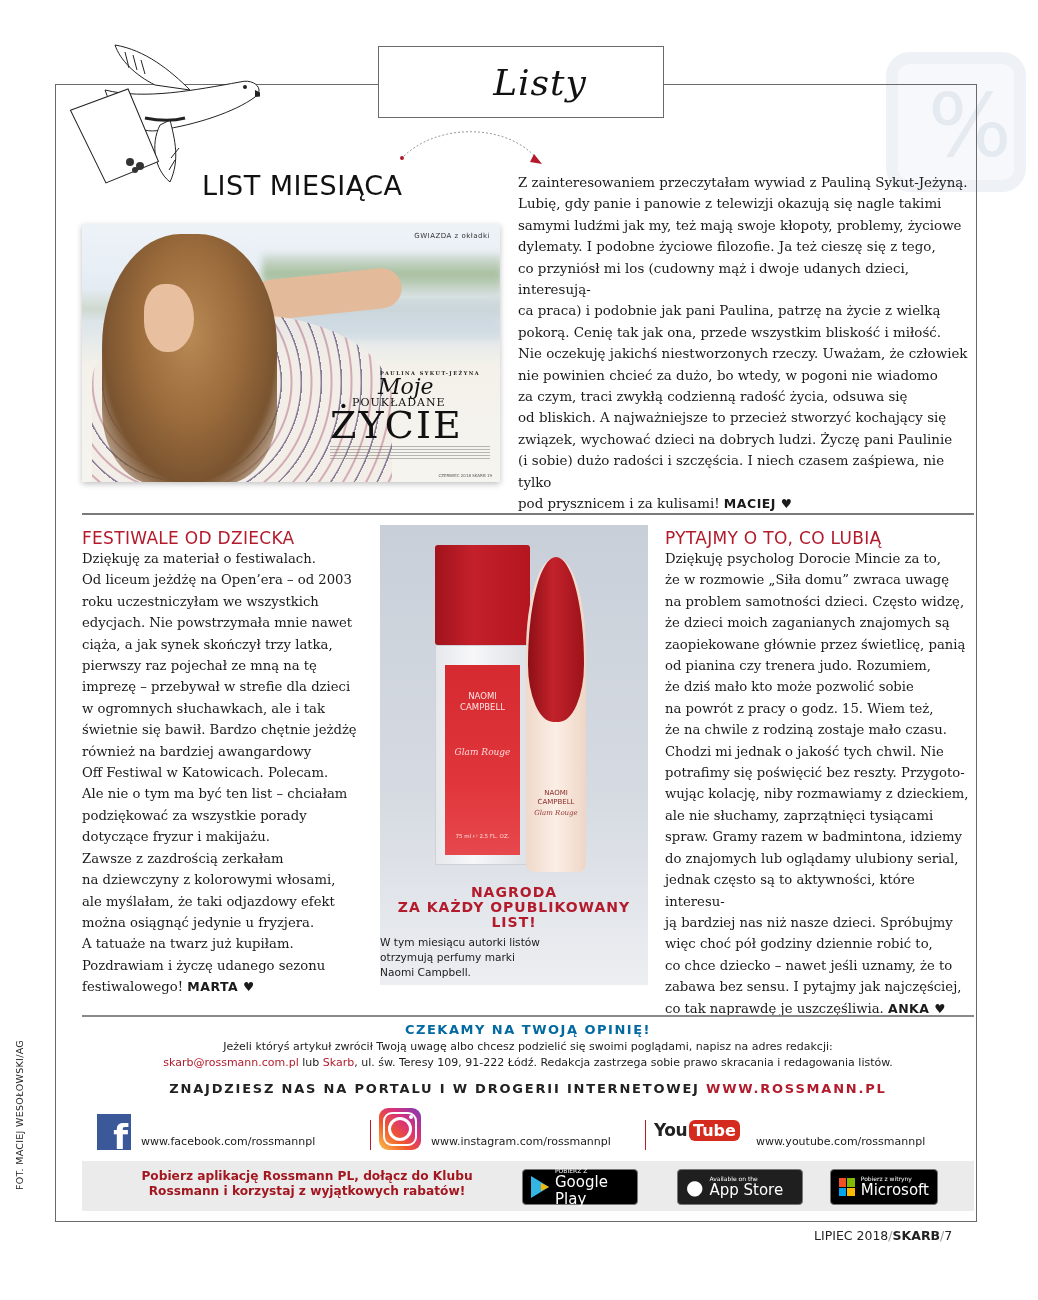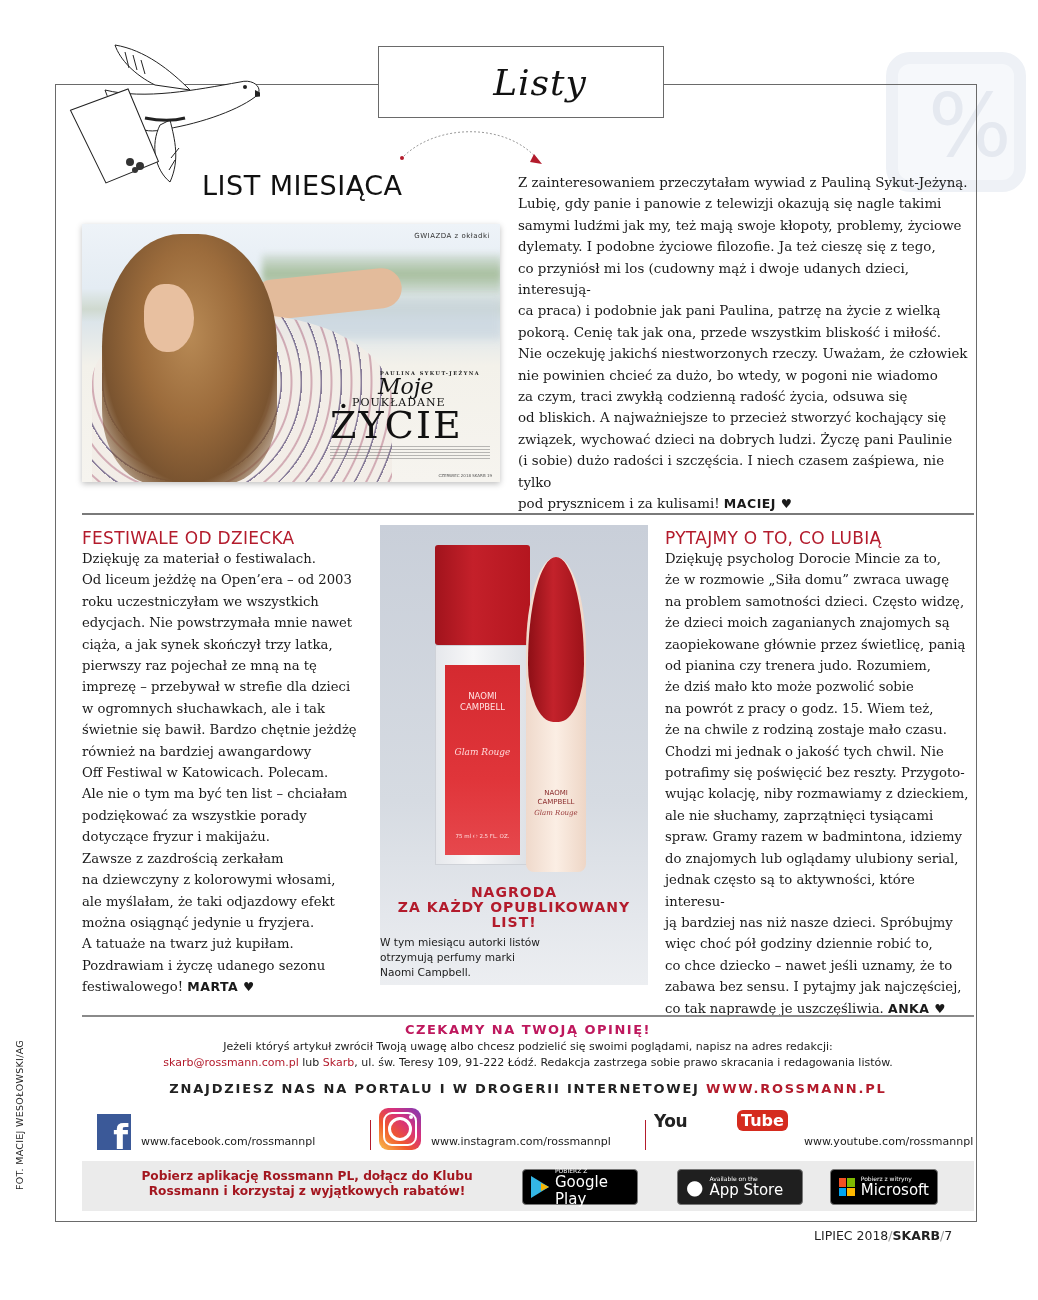--- a/index.html
+++ b/index.html
@@ -59,36 +59,36 @@
   .bottle1 .label .l3 { position: absolute; left: 0; top: 168px; width: 75px; text-align: center; font-family: "DejaVu Sans", sans-serif; font-size: 5.5px; color: #ffdede; }
   .bottle2 { position: absolute; left: 146px; top: 32px; width: 60px; height: 315px; }
   .bottle2 .glass { position: absolute; left: 0; top: 0; width: 60px; height: 315px; background: linear-gradient(90deg, #efd9cb, #fbeee4 50%, #eed6c6); border-radius: 50% 50% 8px 8px / 30% 30% 8px 8px; }
   .bottle2 .cap { position: absolute; left: 2px; top: 0; width: 56px; height: 165px; background: linear-gradient(90deg, #8e0f16, #c3222b 45%, #9d1219); border-radius: 50% 50% 45% 45% / 65% 65% 35% 35%; }
   .bottle2 .t1 { position: absolute; left: 0; top: 232px; width: 60px; text-align: center; font-family: "DejaVu Sans", sans-serif; font-size: 7px; line-height: 9px; color: #8a2a2a; }
   .bottle2 .t2 { position: absolute; left: 0; top: 252px; width: 60px; text-align: center; font-family: "DejaVu Serif", serif; font-style: italic; font-size: 7px; color: #9a3a3a; line-height: 9px; }
   .prize-head { position: absolute; left: 0; top: 360px; width: 268px; text-align: center; font-family: "DejaVu Sans", sans-serif; font-weight: bold; font-size: 14px; line-height: 15px; color: #b31b2c; letter-spacing: 1px; }
   .prize-text { position: absolute; left: 0; top: 410px; width: 268px; font-family: "DejaVu Sans", sans-serif; font-size: 10.6px; line-height: 15px; color: #1a1a1a; }
 
   .footer-divider { position: absolute; left: 82px; top: 1015px; width: 892px; height: 0; border-top: 2px solid #8a8a8a; }
-  .f-title { position: absolute; left: 82px; top: 1022px; width: 892px; text-align: center; font-family: "DejaVu Sans", sans-serif; font-weight: bold; font-size: 13px; letter-spacing: 1.5px; color: #be185d; }
+  .f-title { position: absolute; left: 82px; top: 1022px; width: 892px; text-align: center; font-family: "DejaVu Sans", sans-serif; font-weight: bold; font-size: 13px; letter-spacing: 1.5px; color: #0369a1; }
   .f-line1 { position: absolute; left: 82px; top: 1040px; width: 892px; text-align: center; font-family: "DejaVu Sans", sans-serif; font-size: 11px; color: #222; }
   .f-line2 { position: absolute; left: 82px; top: 1056px; width: 892px; text-align: center; font-family: "DejaVu Sans", sans-serif; font-size: 11px; color: #222; }
   .red { color: #b31b2c; }
   .f-portal { position: absolute; left: 82px; top: 1081px; width: 892px; text-align: center; font-family: "DejaVu Sans", sans-serif; font-weight: bold; font-size: 13px; letter-spacing: 1.8px; color: #222; }
 
   .social { position: absolute; top: 1110px; height: 40px; display: flex; align-items: flex-end; }
   .social .url { font-family: "DejaVu Sans", sans-serif; font-size: 11px; color: #1a1a1a; margin-left: 10px; margin-bottom: 2px; }
   .fb-icon { width: 34px; height: 36px; background: #3b5998; position: relative; }
   .fb-icon span { position: absolute; right: 3px; bottom: -4px; font-family: "DejaVu Sans", sans-serif; font-weight: bold; font-size: 34px; color: #fff; line-height: 1; }
   .sep { width: 1px; height: 30px; background: #b31b2c; margin: 0 8px 0 8px; }
   .ig-icon { width: 42px; height: 42px; border-radius: 9px; background: linear-gradient(45deg, #f9c24c 0%, #f0582d 35%, #d7307c 65%, #7a3bb8 100%); position: relative; }
   .ig-icon .ring { position: absolute; left: 9px; top: 9px; width: 24px; height: 24px; border: 3px solid #fff; border-radius: 50%; }
   .ig-icon .frame-ig { position: absolute; left: 4px; top: 4px; width: 34px; height: 34px; border: 2.5px solid #fff; border-radius: 9px; }
   .ig-icon .dot { position: absolute; right: 8px; top: 7px; width: 4px; height: 4px; background: #fff; border-radius: 50%; }
-  .yt-icon { display: flex; align-items: flex-end; height: 26px; margin-bottom: 19px; gap: 48px; }
+  .yt-icon { display: flex; align-items: flex-start; height: 26px; margin-bottom: 4px; }
   .yt-icon .you { font-family: "DejaVu Sans", sans-serif; font-weight: bold; font-size: 17px; color: #222; letter-spacing: -0.5px; }
   .yt-icon .tube { font-family: "DejaVu Sans", sans-serif; font-weight: bold; font-size: 16px; color: #fff; background: #d52b1e; border-radius: 6px; padding: 1px 4px; margin-left: 2px; }
 
   .appbar { position: absolute; left: 82px; top: 1161px; width: 892px; height: 50px; background: #ebebeb; }
   .appbar-text { position: absolute; left: 20px; top: 8px; width: 410px; text-align: center; font-family: "DejaVu Sans", sans-serif; font-weight: bold; font-size: 12.2px; line-height: 15px; color: #a3161f; }
   .store { position: absolute; top: 8px; height: 36px; background: #000; border-radius: 4px; border: 1px solid #777; color: #fff; display: flex; align-items: center; padding: 0 8px; }
   .store .small { font-family: "DejaVu Sans", sans-serif; font-size: 6px; line-height: 7px; display: block; }
   .store .big { font-family: "DejaVu Sans", sans-serif; font-size: 15px; line-height: 17px; display: block; }
   .store .txt { margin-left: 6px; }
   .gp { left: 440px; width: 116px; }

